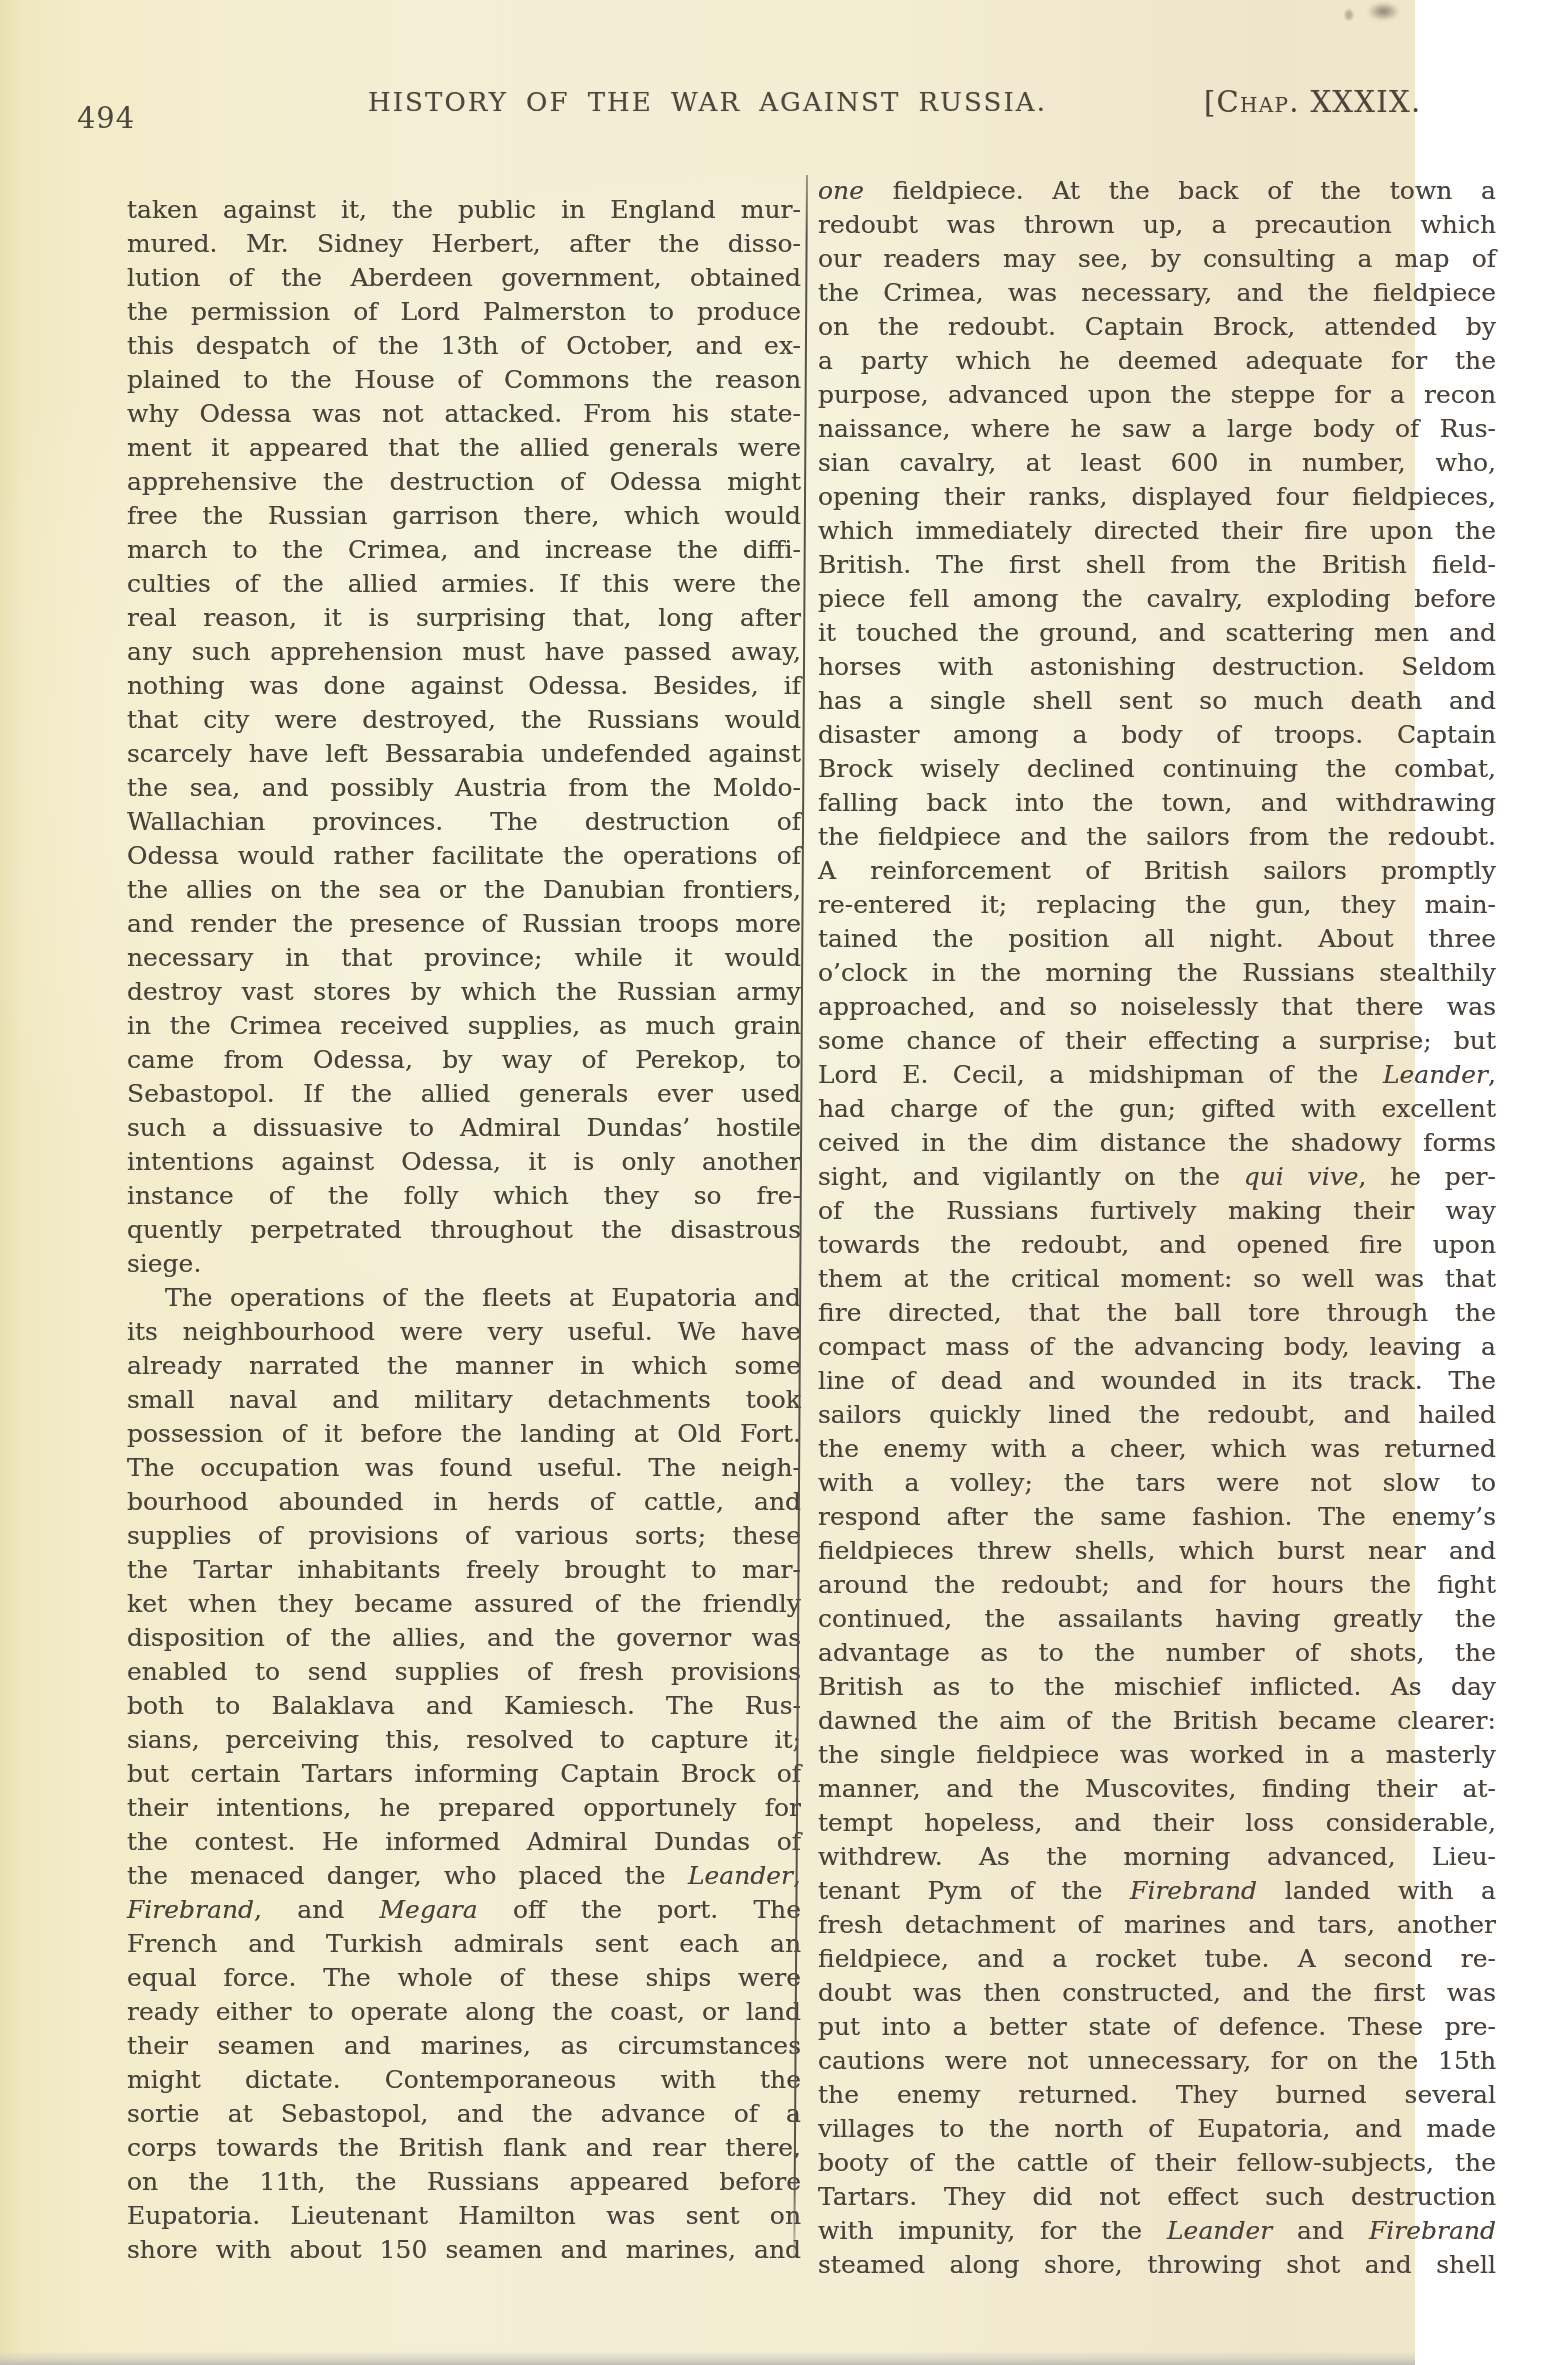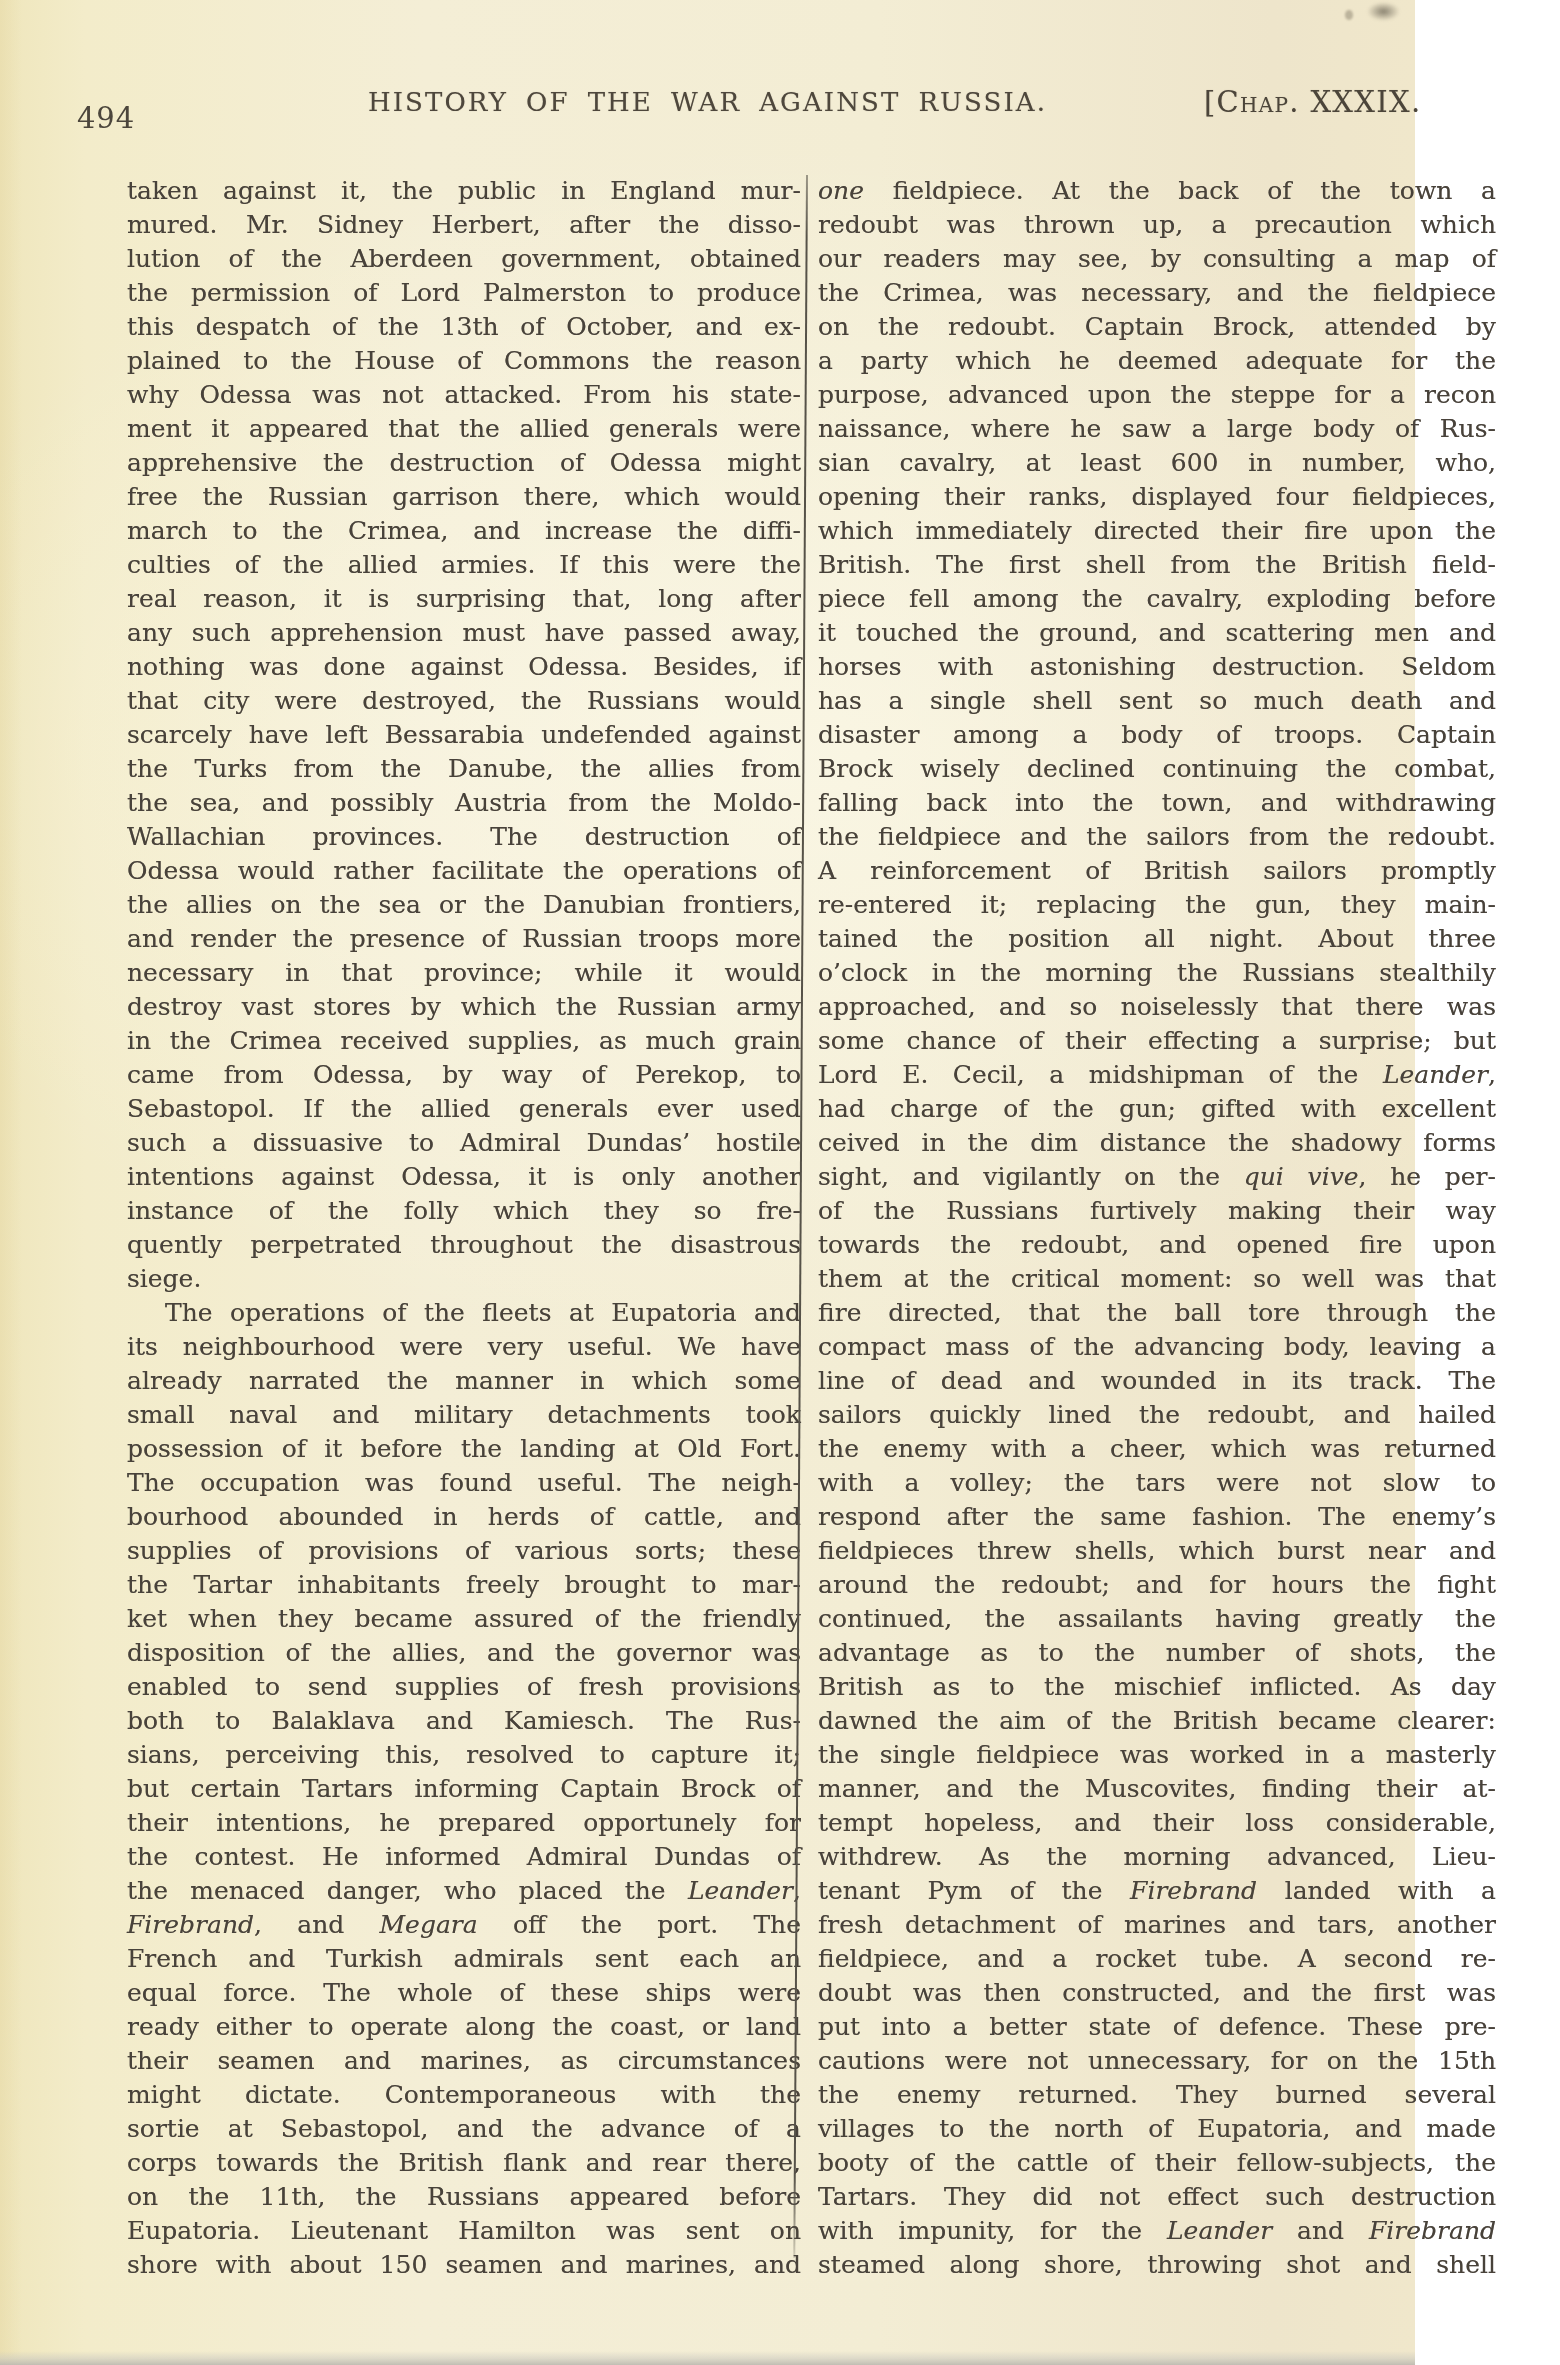--- a/index.html
+++ b/index.html
@@ -12,21 +12,21 @@
       linear-gradient(90deg,#efe6bc 0,#f3ecca 6%,#f4eed6 30%,#f3edd4 62%,#eee5cb 90%,#f0e7cb 100%);
     color:#48423a;}
   .hdr-item{position:absolute;white-space:nowrap;}
   .page-num{left:77px;top:101px;font-size:29px;letter-spacing:0.9px;color:#4c463c;}
   .title{left:0;right:0;top:87px;text-align:center;font-size:26px;letter-spacing:2.1px;
     word-spacing:7.7px;color:#4e473c;text-shadow:0 0 0.9px rgba(78,71,60,.4);}
   .chap{left:1204px;top:85px;font-size:29px;font-variant:small-caps;letter-spacing:1.3px;
     color:#4c453a;text-shadow:0 0 0.9px rgba(78,71,60,.35);}
   .col{position:absolute;top:174px;font-size:25px;line-height:34px;
     text-shadow:0 0 0.5px rgba(72,66,58,.55);}
-  .col.left{left:127px;width:674px;}
+  .col.left{left:127px;width:674px;margin-top:19px;}
   .col.right{left:818px;width:678px;}
   .tline{text-align:justify;text-align-last:justify;white-space:normal;}
   .tline.nojust{text-align-last:left;}
   .tline.indent{text-indent:38px;}
   .tline i{}
   .divider{position:absolute;left:806px;top:175px;width:1.7px;height:2083px;
     background:linear-gradient(180deg,rgba(86,82,72,.55) 0,#565248 3%,#565248 96%,rgba(86,82,72,.2) 100%);
     transform:rotate(.35deg);transform-origin:top center;}
   .smudge{position:absolute;left:1367px;top:1.7px;width:32.5px;height:19px;border-radius:50%;
     background:radial-gradient(rgba(70,64,52,.6),rgba(70,64,52,0) 70%);filter:blur(1.7px);}
@@ -58,21 +58,20 @@
       <div class="tline">ment it appeared that the allied generals were</div>
       <div class="tline">apprehensive the destruction of Odessa might</div>
       <div class="tline">free the Russian garrison there, which would</div>
       <div class="tline">march to the Crimea, and increase the diffi-</div>
       <div class="tline">culties of the allied armies.  If this were the</div>
       <div class="tline">real reason, it is surprising that, long after</div>
       <div class="tline">any such apprehension must have passed away,</div>
       <div class="tline">nothing was done against Odessa.  Besides, if</div>
       <div class="tline">that city were destroyed, the Russians would</div>
       <div class="tline">scarcely have left Bessarabia undefended against</div>
-      <div class="tline">the Turks from the Danube, the allies from</div>
       <div class="tline">the sea, and possibly Austria from the Moldo-</div>
       <div class="tline">Wallachian provinces.  The destruction of</div>
       <div class="tline">Odessa would rather facilitate the operations of</div>
       <div class="tline">the allies on the sea or the Danubian frontiers,</div>
       <div class="tline">and render the presence of Russian troops more</div>
       <div class="tline">necessary in that province; while it would</div>
       <div class="tline">destroy vast stores by which the Russian army</div>
       <div class="tline">in the Crimea received supplies, as much grain</div>
       <div class="tline">came from Odessa, by way of Perekop, to</div>
       <div class="tline">Sebastopol.  If the allied generals ever used</div>

